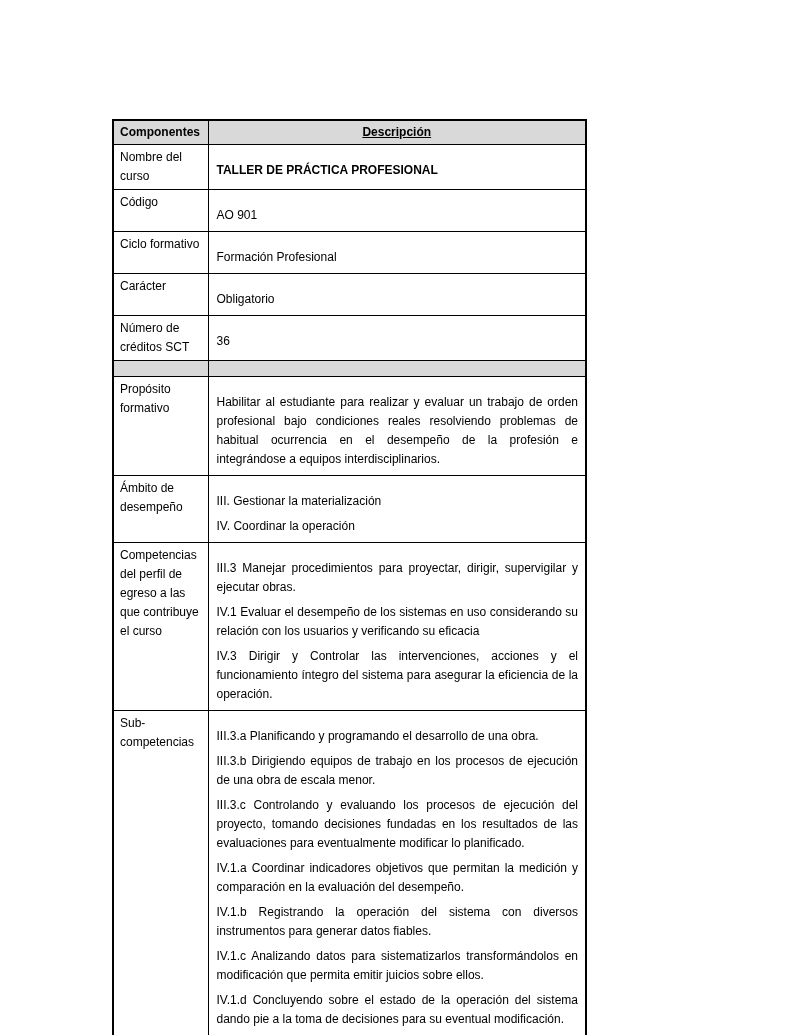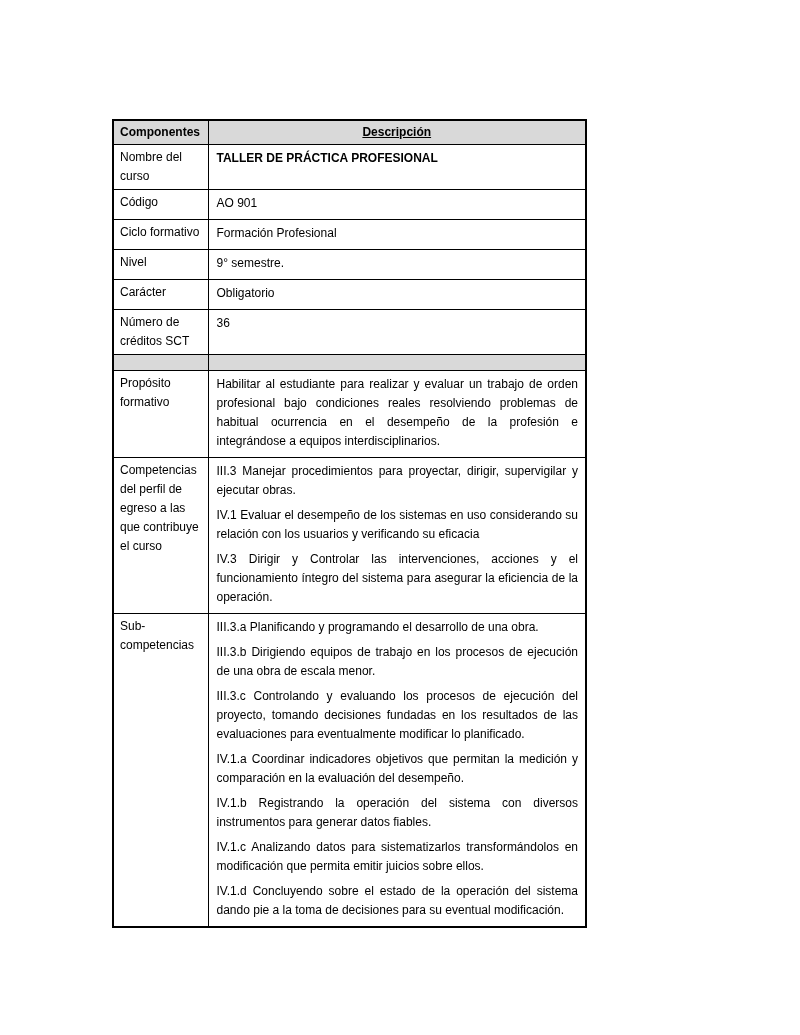--- a/index.html
+++ b/index.html
@@ -50,21 +50,21 @@
     font-weight: bold;
     padding: 3px 7px;
     line-height: 17px;
     text-decoration: underline;
   }
   td.comp-cell {
     padding: 3px 5px 3px 6px;
     line-height: 19px;
   }
   td.desc-cell {
-    padding: 4px 7px 0 8px;
+    padding: 16px 7px 0 8px;
   }
   td.desc-cell p {
     margin: 0 0 6px 0;
     line-height: 19px;
     text-align: justify;
   }
   tr.bold-desc td.desc-cell p {
     font-weight: bold;
     text-align: left;
   }
@@ -102,45 +102,46 @@
             <p>AO 901</p>
           </td>
         </tr>
         <tr>
           <td class="comp-cell">Ciclo formativo</td>
           <td class="desc-cell">
             <p>Formación Profesional</p>
           </td>
         </tr>
         <tr>
-          <td class="comp-cell">Nivel</td>
-          <td class="desc-cell">
-            <p>9° semestre.</p>
-          </td>
-        </tr>
-        <tr>
           <td class="comp-cell">Carácter</td>
           <td class="desc-cell">
             <p>Obligatorio</p>
           </td>
         </tr>
         <tr>
           <td class="comp-cell">Número de créditos SCT</td>
           <td class="desc-cell">
             <p>36</p>
           </td>
         </tr>
         <tr class="sep-row">
           <td class="comp-cell"></td>
           <td class="desc-cell"></td>
         </tr>
         <tr>
           <td class="comp-cell">Propósito formativo</td>
           <td class="desc-cell">
             <p>Habilitar al estudiante para realizar y evaluar un trabajo de orden profesional bajo condiciones reales resolviendo problemas de habitual ocurrencia en el desempeño de la profesión e integrándose a equipos interdisciplinarios.</p>
+          </td>
+        </tr>
+        <tr>
+          <td class="comp-cell">Ámbito de desempeño</td>
+          <td class="desc-cell">
+            <p>III. Gestionar la materialización</p>
+            <p>IV. Coordinar la operación</p>
           </td>
         </tr>
         <tr>
           <td class="comp-cell">Competencias del perfil de egreso a las que contribuye el curso</td>
           <td class="desc-cell">
             <p>III.3 Manejar procedimientos para proyectar, dirigir, supervigilar y ejecutar obras.</p>
             <p>IV.1 Evaluar el desempeño de los sistemas en uso considerando su relación con los usuarios y verificando su eficacia</p>
             <p>IV.3 Dirigir y Controlar las intervenciones, acciones y el funcionamiento íntegro del sistema para asegurar la eficiencia de la operación.</p>
           </td>
         </tr>

